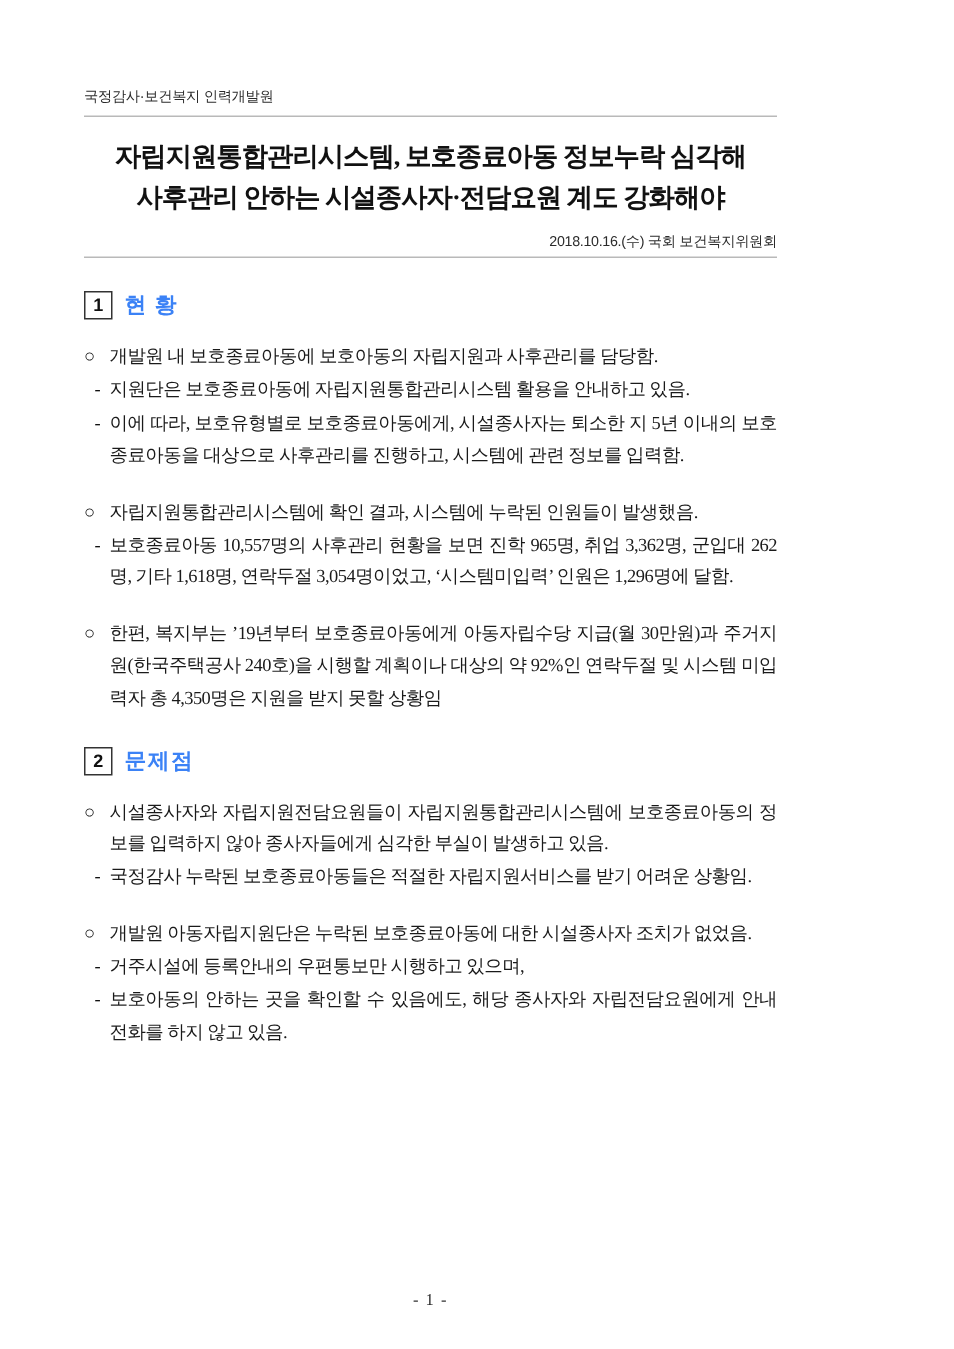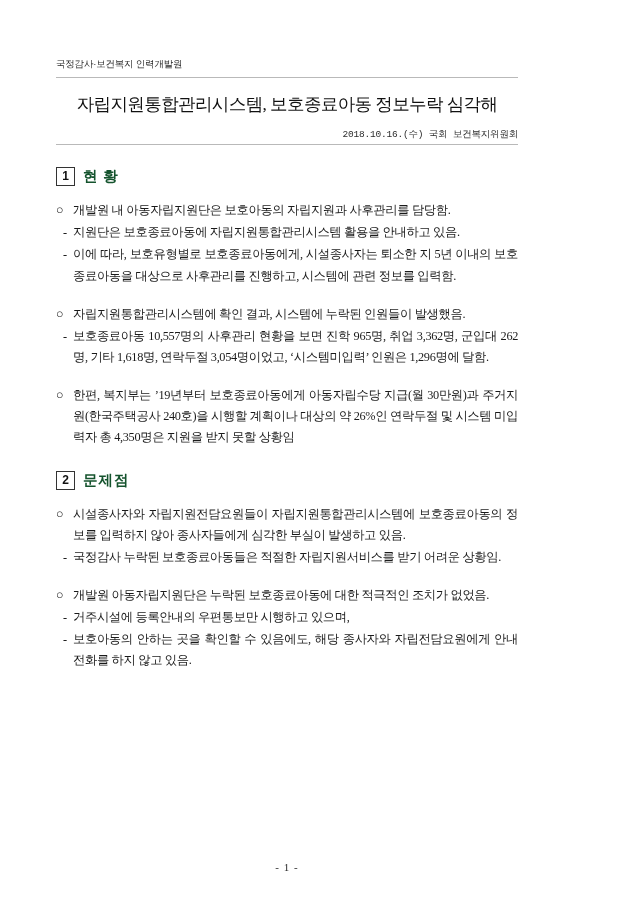--- a/index.html
+++ b/index.html
@@ -31,32 +31,32 @@
   .header-rule {
     margin-top: 6px;
     border-top: 1px solid #b9b9b9;
   }
   .title-block {
     margin-top: 13px;
     text-align: center;
   }
   .title-line {
     font-size: 17.5px;
-    font-weight: normal;
+    font-weight: bold;
     letter-spacing: -0.6px;
     line-height: 1.55;
     color: #111111;
   }
   .meta-line {
     margin-top: 10px;
     text-align: right;
     font-size: 9.5px;
     color: #2b2b2b;
     letter-spacing: -0.2px;
-    font-family: Liberation Mono, monospace;
+    font-family: Liberation Sans, sans-serif;
   }
   .meta-rule {
     margin-top: 3px;
     border-top: 1px solid #b9b9b9;
   }
   .section {
     margin-top: 22px;
   }
   .section-heading {
     display: flex;
@@ -72,21 +72,21 @@
     border: 1px solid #333333;
     font-size: 12px;
     font-weight: bold;
     font-family: "Liberation Sans", "DejaVu Sans", sans-serif;
     color: #111111;
   }
   .section-title {
     font-size: 14.5px;
     font-weight: bold;
     letter-spacing: 1px;
-    color: #14532d;
+    color: #3b82f6;
   }
   .section-body {
     margin-top: 14px;
   }
   .para-group {
     margin-bottom: 17px;
   }
   .para-group:last-child {
     margin-bottom: 0;
   }
@@ -130,36 +130,37 @@
 
 <div class="page">
 
   <div class="doc-header">
     <span>국정감사·보건복지 인력개발원</span>
   </div>
   <div class="header-rule"></div>
 
   <div class="title-block">
     <div class="title-line">자립지원통합관리시스템, 보호종료아동 정보누락 심각해</div>
+    <div class="title-line">사후관리 안하는 시설종사자·전담요원 계도 강화해야</div>
   </div>
 
   <div class="meta-line">2018.10.16.(수) 국회 보건복지위원회</div>
   <div class="meta-rule"></div>
 
   <div class="section">
     <div class="section-heading">
       <span class="section-num">1</span>
       <span class="section-title">현 황</span>
     </div>
     <div class="section-body">
 
       <div class="para-group">
         <div class="bullet-row">
           <span class="bullet-mark">○</span>
-          <span class="bullet-text">개발원 내 아동자립지원단은 보호아동의 자립지원과 사후관리를 담당함.</span>
+          <span class="bullet-text">개발원 내 보호종료아동에 보호아동의 자립지원과 사후관리를 담당함.</span>
         </div>
         <div class="bullet-row sub-row">
           <span class="bullet-mark dash">-</span>
           <span class="bullet-text">지원단은 보호종료아동에 자립지원통합관리시스템 활용을 안내하고 있음.</span>
         </div>
         <div class="bullet-row sub-row">
           <span class="bullet-mark dash">-</span>
           <span class="bullet-text">이에 따라, 보호유형별로 보호종료아동에게, 시설종사자는 퇴소한 지 5년 이내의 보호종료아동을 대상으로 사후관리를 진행하고, 시스템에 관련 정보를 입력함.</span>
         </div>
       </div>
@@ -171,21 +172,21 @@
         </div>
         <div class="bullet-row sub-row">
           <span class="bullet-mark dash">-</span>
           <span class="bullet-text">보호종료아동 10,557명의 사후관리 현황을 보면 진학 965명, 취업 3,362명, 군입대 262명, 기타 1,618명, 연락두절 3,054명이었고, ‘시스템미입력’ 인원은 1,296명에 달함.</span>
         </div>
       </div>
 
       <div class="para-group">
         <div class="bullet-row">
           <span class="bullet-mark">○</span>
-          <span class="bullet-text">한편, 복지부는 ’19년부터 보호종료아동에게 아동자립수당 지급(월 30만원)과 주거지원(한국주택공사 240호)을 시행할 계획이나 대상의 약 26%인 연락두절 및 시스템 미입력자 총 4,350명은 지원을 받지 못할 상황임</span>
+          <span class="bullet-text">한편, 복지부는 ’19년부터 보호종료아동에게 아동자립수당 지급(월 30만원)과 주거지원(한국주택공사 240호)을 시행할 계획이나 대상의 약 92%인 연락두절 및 시스템 미입력자 총 4,350명은 지원을 받지 못할 상황임</span>
         </div>
       </div>
 
     </div>
   </div>
 
   <div class="section">
     <div class="section-heading">
       <span class="section-num">2</span>
       <span class="section-title">문제점</span>
@@ -199,21 +200,21 @@
         </div>
         <div class="bullet-row sub-row">
           <span class="bullet-mark dash">-</span>
           <span class="bullet-text">국정감사 누락된 보호종료아동들은 적절한 자립지원서비스를 받기 어려운 상황임.</span>
         </div>
       </div>
 
       <div class="para-group">
         <div class="bullet-row">
           <span class="bullet-mark">○</span>
-          <span class="bullet-text">개발원 아동자립지원단은 누락된 보호종료아동에 대한 적극적인 조치가 없었음.</span>
+          <span class="bullet-text">개발원 아동자립지원단은 누락된 보호종료아동에 대한 시설종사자 조치가 없었음.</span>
         </div>
         <div class="bullet-row sub-row">
           <span class="bullet-mark dash">-</span>
           <span class="bullet-text">거주시설에 등록안내의 우편통보만 시행하고 있으며,</span>
         </div>
         <div class="bullet-row sub-row">
           <span class="bullet-mark dash">-</span>
           <span class="bullet-text">보호아동의 안하는 곳을 확인할 수 있음에도, 해당 종사자와 자립전담요원에게 안내전화를 하지 않고 있음.</span>
         </div>
       </div>

